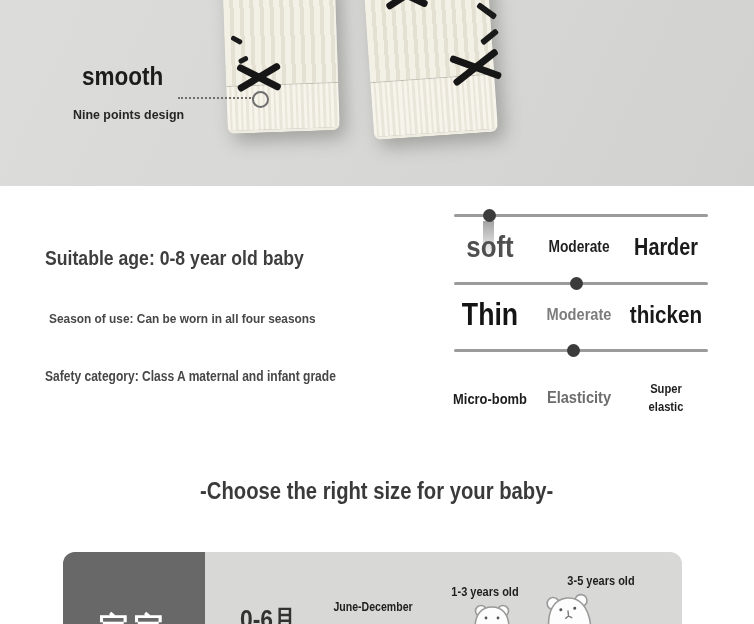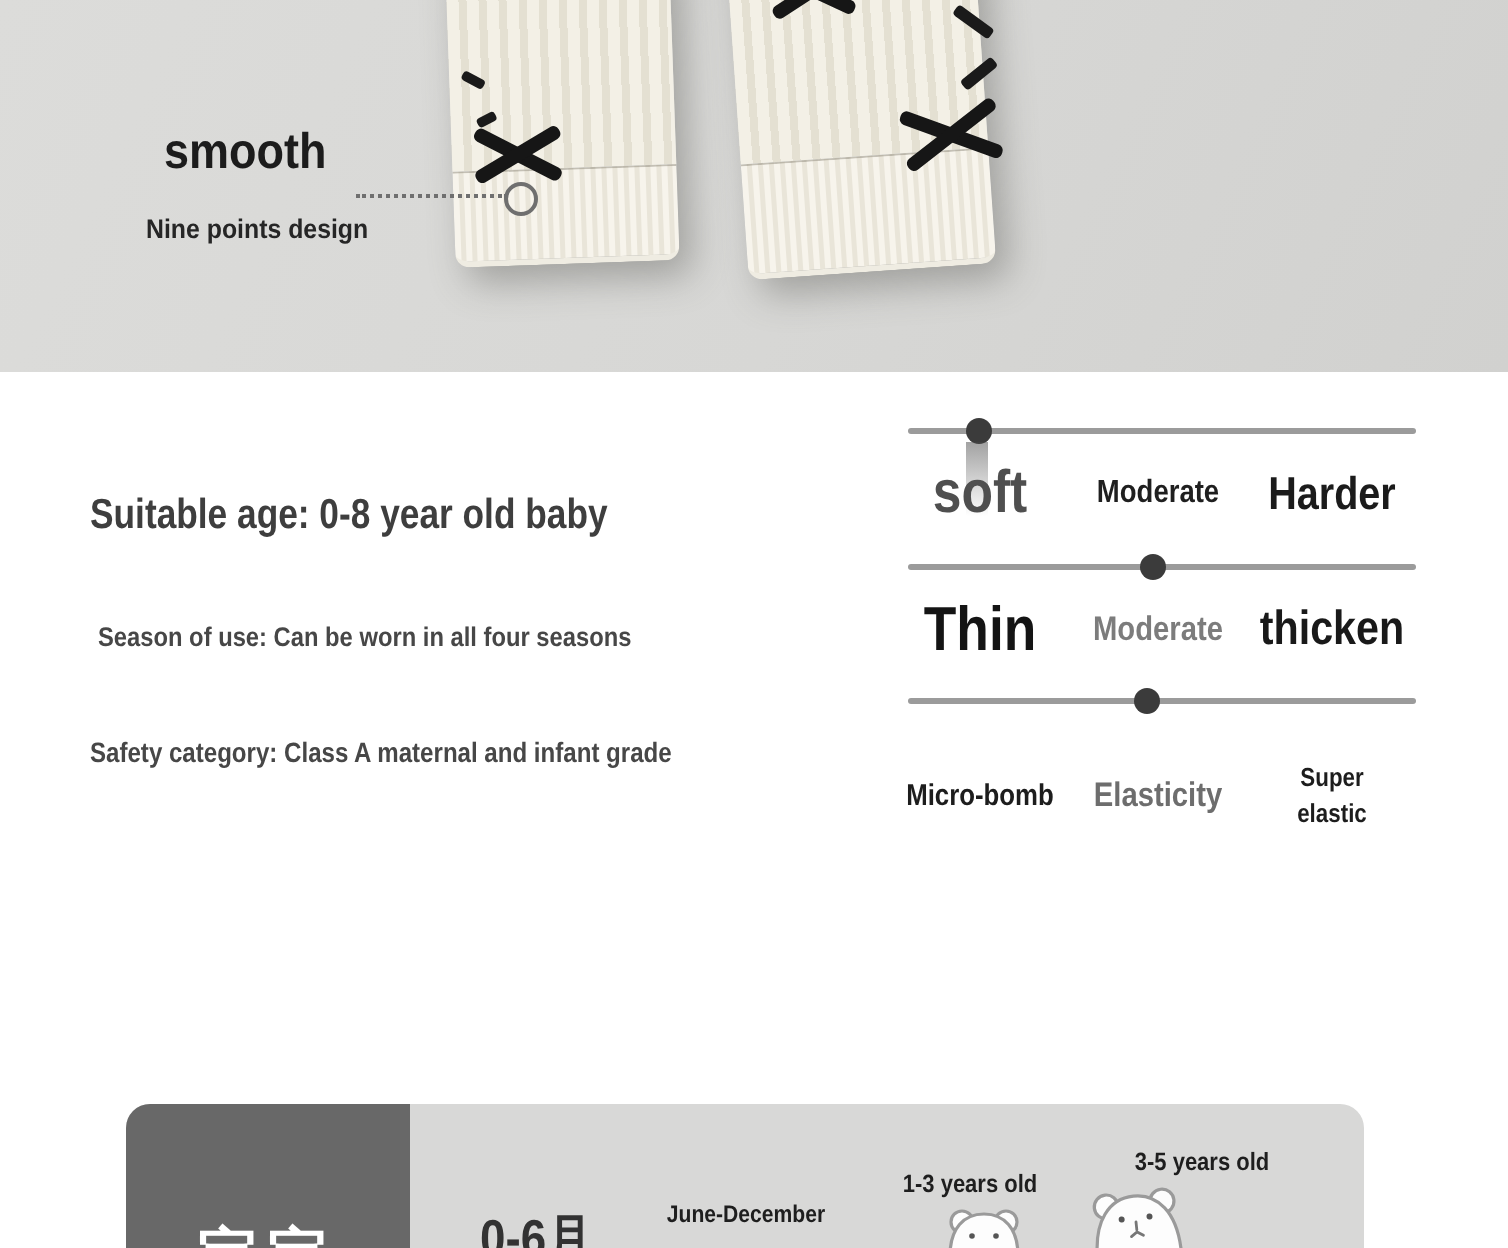--- a/index.html
+++ b/index.html
@@ -161,20 +161,23 @@
       <div class="track"></div>
       <div class="dot" style="left: 46.9%;"></div>
     </div>
     <div class="lrow lrow-3">
       <span class="lab p1 s-micro">Micro-bomb</span>
       <span class="lab p2 s-elast">Elasticity</span>
       <span class="lab p3 s-super">Super elastic</span>
     </div>
   </section>
 
+  <h2 class="size-heading">
+    <span>-Choose the right size for your baby-</span>
+  </h2>
 
   <section class="size-table">
     <div class="dark-cell">
       <span>宝宝</span>
     </div>
     <span class="size-col col-months">0-6月</span>
     <span class="size-col col-june">June-December</span>
     <span class="size-col col-13">1-3 years old</span>
     <span class="size-col col-35">3-5 years old</span>
 

